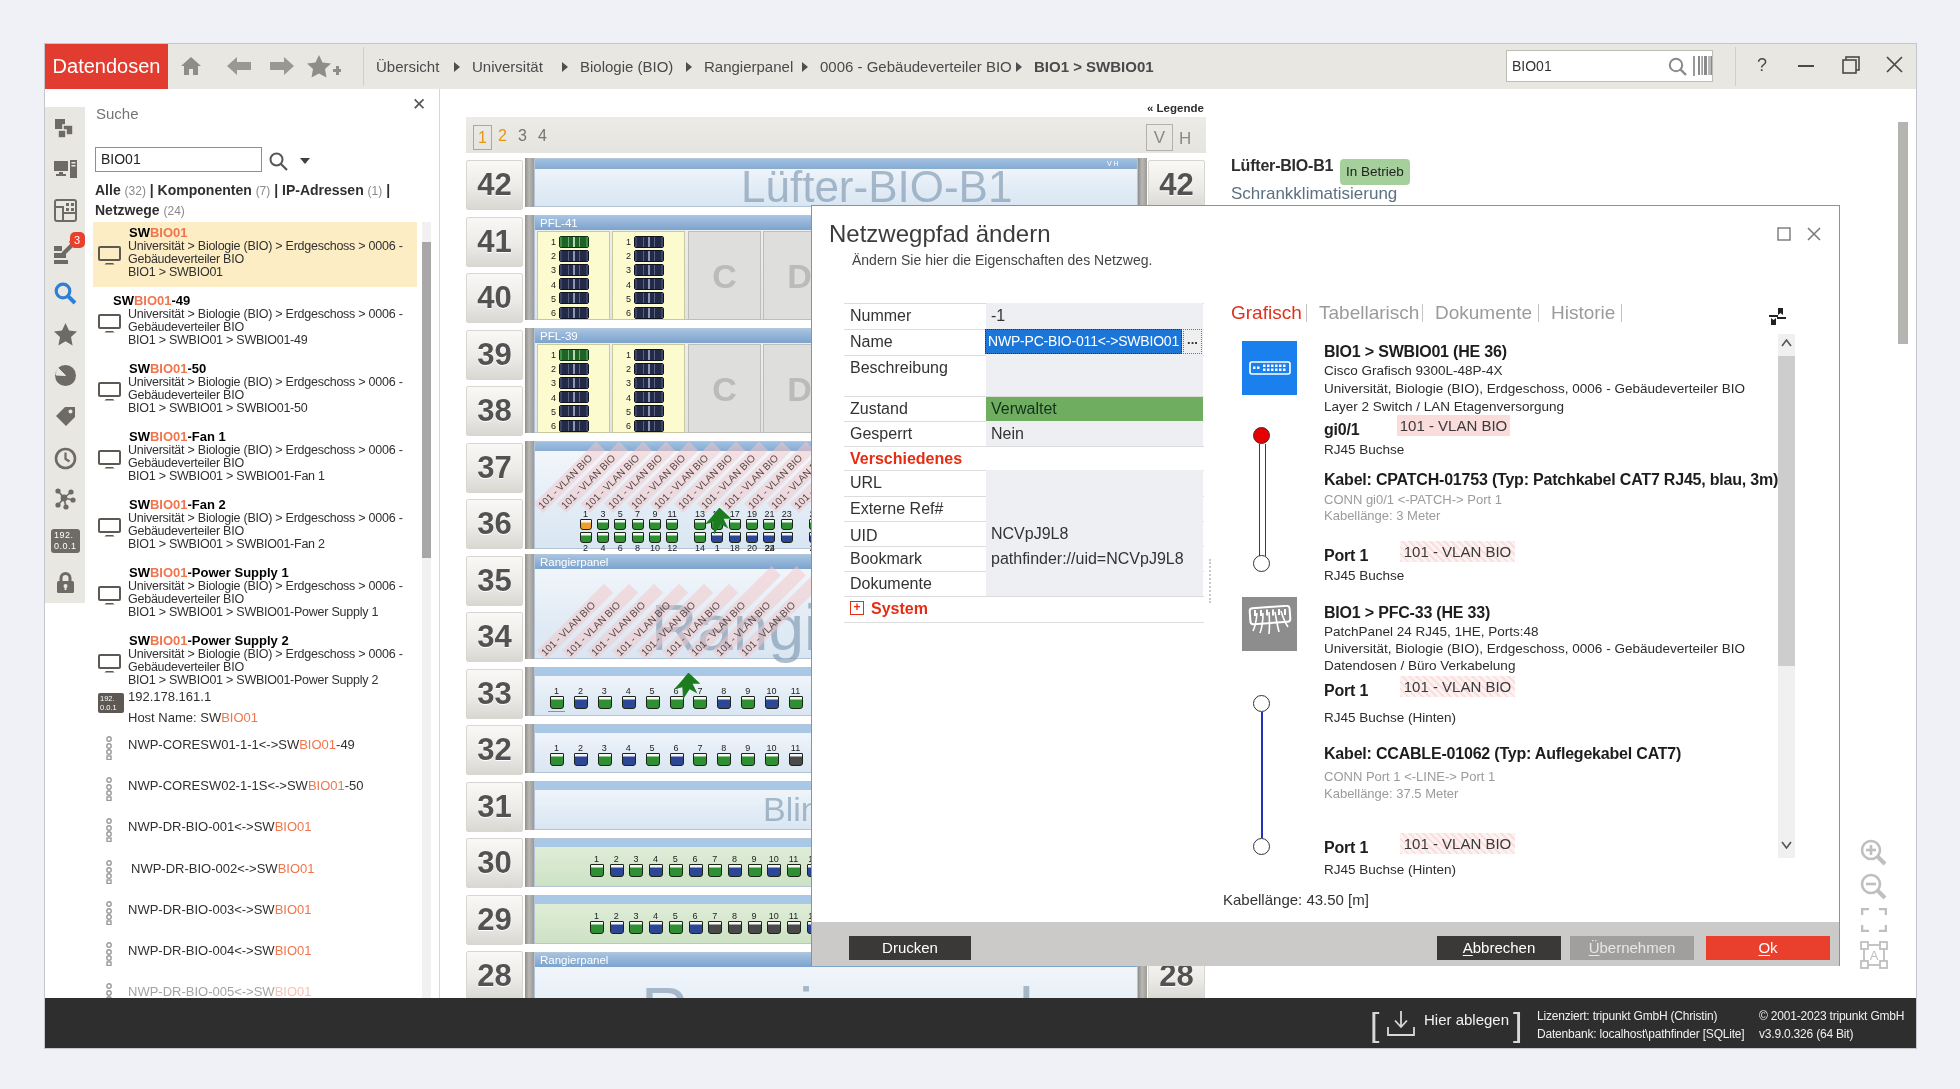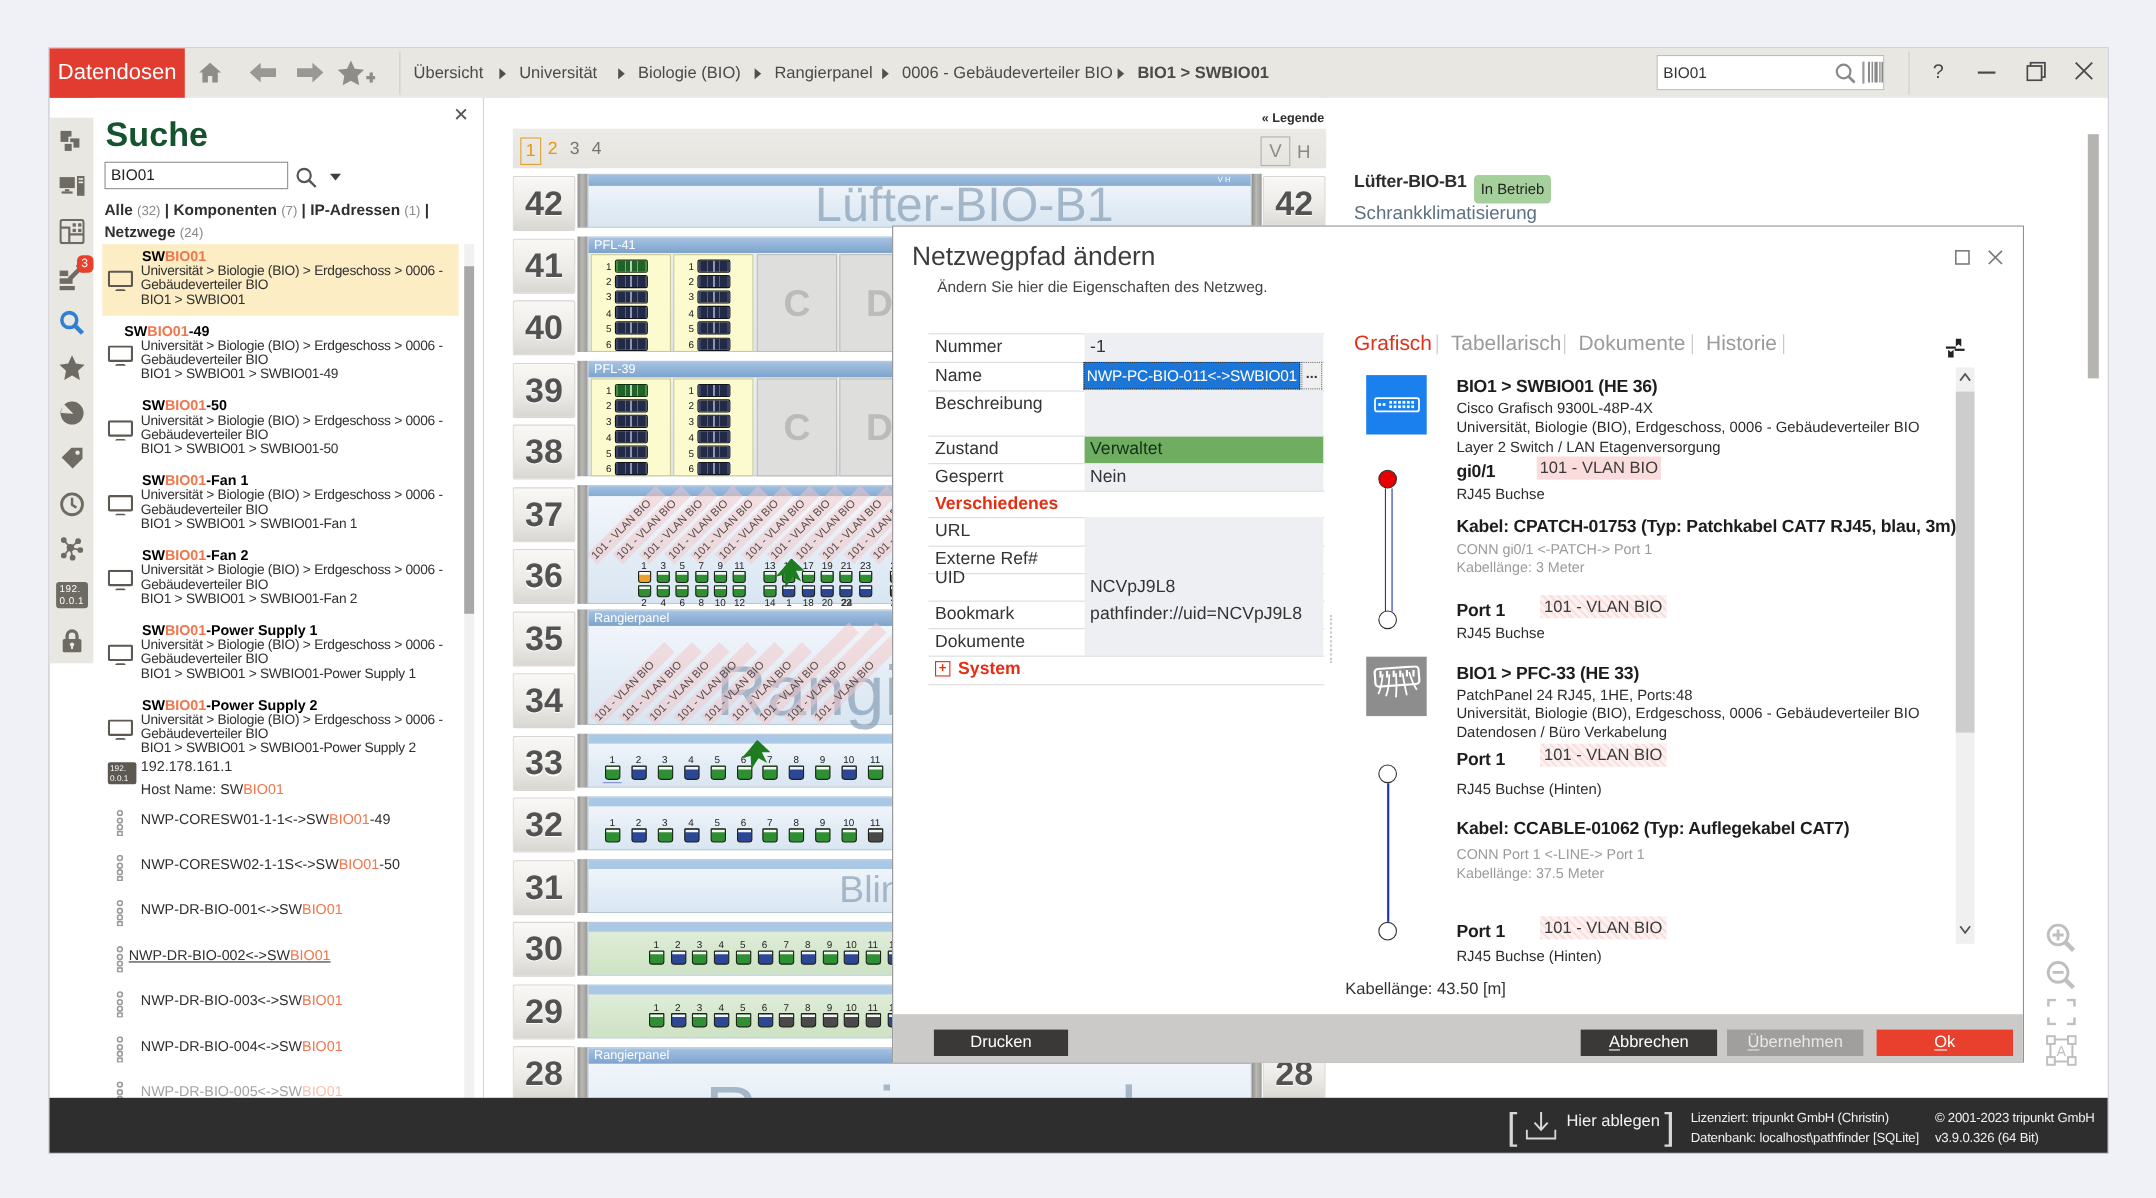--- a/index.html
+++ b/index.html
@@ -7,21 +7,21 @@
 .win{left:45px;top:44px;width:1871px;height:1004px;background:#fff;outline:1px solid #c3c6cc}
 .topbar{left:0;top:0;width:1871px;height:45px;background:#e8e7e2}
 .logo{left:0;top:0;width:123px;height:45px;background:#e23c30;color:#fff;font-size:20px;line-height:45px;text-align:center}
 .bc{font-size:15px;color:#4a4a4a;top:14px;white-space:nowrap}
 .bcsep{width:0;height:0;border-left:6px solid #4f4f4f;border-top:5px solid transparent;border-bottom:5px solid transparent;top:18px}
 .sbox{left:1461px;top:6px;width:207px;height:32px;background:#fff;border:1px solid #bdbcb7}
 .vsep{width:1px;background:#cfcec9;top:3px;height:39px}
 .winbtn{font-size:17px;color:#4a4a4a;top:12px}
 .sidebar{left:0;top:63px;width:40px;height:496px;background:#e9e7e2}
 .lpanel{left:40px;top:45px;width:354px;height:909px;background:#fff}
-.suche{font-size:31px;color:#14532d;font-weight:700}
+.suche{font-size:15px;color:#737373;font-weight:400}
 .sin{border:1px solid #8f8f8f;background:#fff;font-size:14px;color:#222;padding-left:5px;line-height:22px}
 .flt{font-size:14px;color:#2f2f2f;font-weight:700}
 .flt small{font-size:12px;color:#8a8a8a;font-weight:400}
 .it-t{font-size:13px;font-weight:700;line-height:13px;white-space:nowrap}
 .it-l{font-size:12.5px;line-height:12.8px;color:#303030;letter-spacing:-0.25px}
 o{color:#f0764d;font-style:normal}
 .nwp{font-size:13px;color:#303030;white-space:nowrap}
 .divline{left:394px;top:45px;width:1px;height:909px;background:#d6d6d6}
 .rack{left:421px;top:45px;width:740px;height:909px;background:#fff;overflow:hidden}
 .tabrow{left:0;width:740px;height:36px;background:linear-gradient(#ecebe7,#e5e4df)}
@@ -304,21 +304,21 @@
       </svg>
 <div class="a nwp" style="left:43px;top:730px;">NWP-DR-BIO-001&lt;-&gt;SW<o>BIO01</o></div>
 <svg class="a" style="left:19px;top:771px" width="10" height="24" viewBox="0 0 10 24">
         <g stroke="#9a9a9a" fill="none" stroke-width="1.4">
           <circle cx="5" cy="3" r="2.2"></circle>
           <circle cx="5" cy="10" r="2.2"></circle>
           <circle cx="5" cy="16" r="2.2"></circle>
           <rect x="3" y="20" width="4" height="3.5"></rect>
         </g>
       </svg>
-<div class="a nwp" style="left:32px;top:772px;text-decoration:underline;">NWP-DR-BIO-002&lt;-&gt;SW<o>BIO01</o></div>
+<div class="a nwp" style="left:46px;top:772px;">NWP-DR-BIO-002&lt;-&gt;SW<o>BIO01</o></div>
 <svg class="a" style="left:19px;top:812px" width="10" height="24" viewBox="0 0 10 24">
         <g stroke="#9a9a9a" fill="none" stroke-width="1.4">
           <circle cx="5" cy="3" r="2.2"></circle>
           <circle cx="5" cy="10" r="2.2"></circle>
           <circle cx="5" cy="16" r="2.2"></circle>
           <rect x="3" y="20" width="4" height="3.5"></rect>
         </g>
       </svg>
 <div class="a nwp" style="left:43px;top:813px;">NWP-DR-BIO-003&lt;-&gt;SW<o>BIO01</o></div>
 <svg class="a" style="left:19px;top:853px" width="10" height="24" viewBox="0 0 10 24">
@@ -747,21 +747,21 @@
 <div class="a fline" style="left:32px;top:239.5px;width:360px"></div>
 <div class="a red" style="left:38px;top:243.5px;font-size:16px">Verschiedenes</div>
 <div class="a fline" style="left:32px;top:264.0px;width:360px"></div>
 <div class="a fbg" style="left:174px;top:264.0px;width:217px;height:25.5px"></div>
 <div class="a frow" style="left:38px;top:268.0px">URL</div>
 <div class="a fline" style="left:32px;top:289.5px;width:360px"></div>
 <div class="a fbg" style="left:174px;top:289.5px;width:217px;height:25.0px"></div>
 <div class="a frow" style="left:38px;top:293.5px">Externe Ref#</div>
 <div class="a fline" style="left:32px;top:314.5px;width:360px"></div>
 <div class="a fbg" style="left:174px;top:314.5px;width:217px;height:25.5px"></div>
-<div class="a frow" style="left:38px;top:311px">UID</div>
+<div class="a frow" style="left:38px;top:321px">UID</div>
 <div class="a frow" style="left:179px;top:318.5px">NCVpJ9L8</div>
 <div class="a fline" style="left:32px;top:340.0px;width:360px"></div>
 <div class="a fbg" style="left:174px;top:340.0px;width:217px;height:25.0px"></div>
 <div class="a frow" style="left:38px;top:344.0px">Bookmark</div>
 <div class="a frow" style="left:179px;top:344.0px">pathfinder://uid=NCVpJ9L8</div>
 <div class="a fline" style="left:32px;top:365.0px;width:360px"></div>
 <div class="a fbg" style="left:174px;top:365.0px;width:217px;height:25.0px"></div>
 <div class="a frow" style="left:38px;top:369.0px">Dokumente</div>
 <div class="a fline" style="left:32px;top:390.0px;width:360px"></div>
 <div class="a" style="left:38px;top:395.0px;width:14px;height:14px;border:1.5px solid #e52d12;color:#e52d12;font-size:12px;font-weight:700;text-align:center;line-height:11px">+</div>

